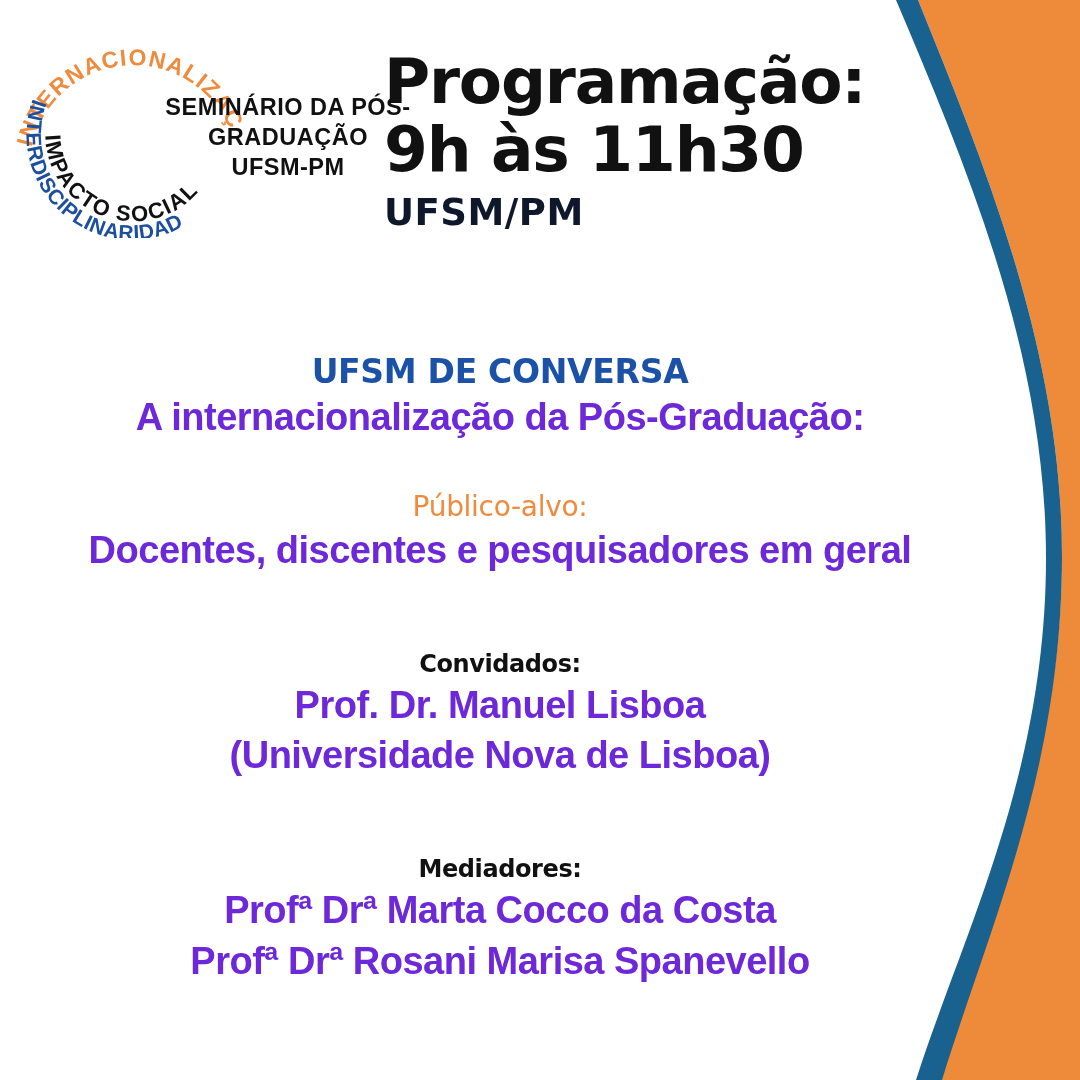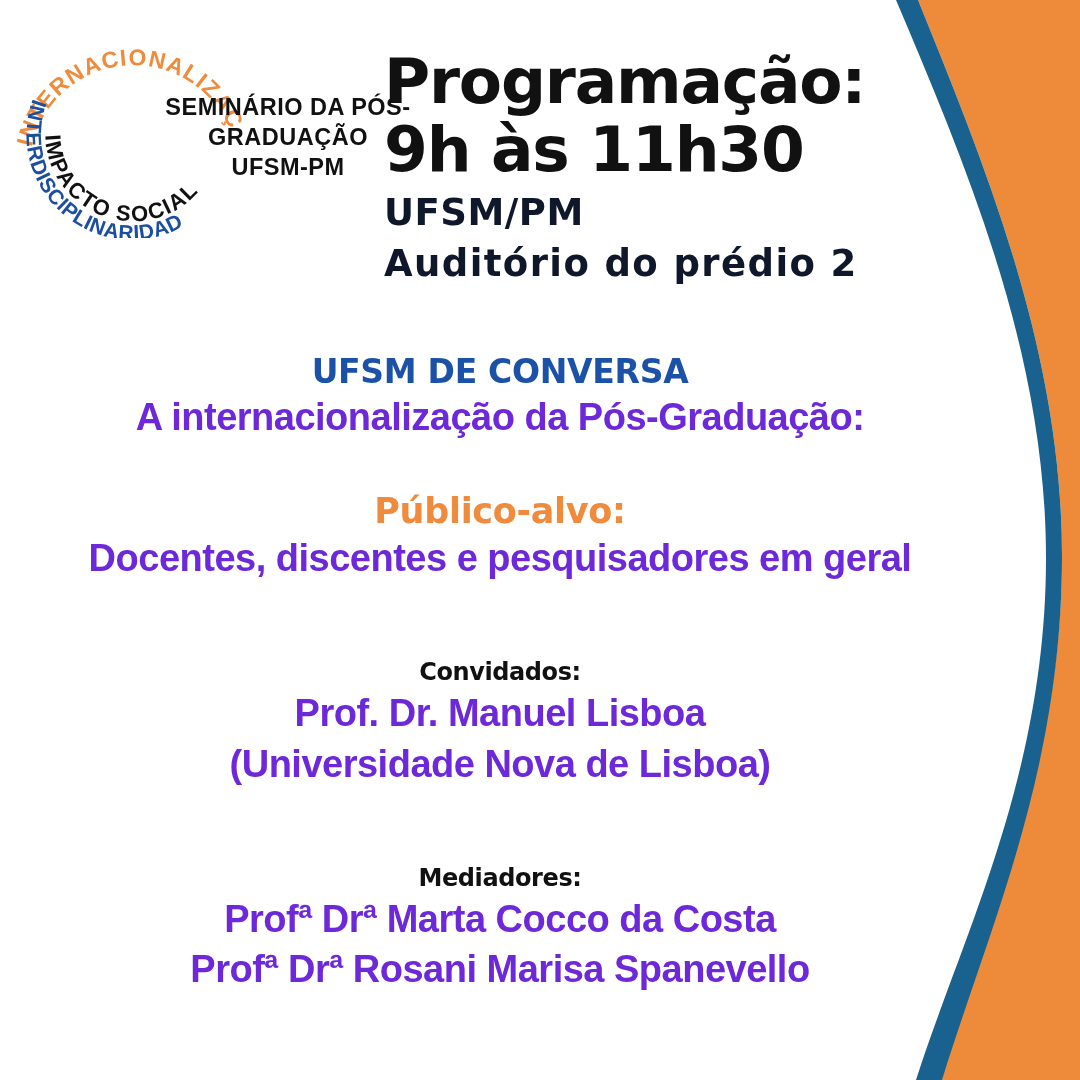--- a/index.html
+++ b/index.html
@@ -99,22 +99,22 @@
   .heading-blue {
     font-family: "DejaVu Sans", sans-serif;
     font-weight: bold;
     font-size: 33px;
     color: #1b52a8;
     letter-spacing: -0.3px;
     line-height: 1.22;
   }
   .heading-orange {
     font-family: "DejaVu Sans", sans-serif;
-    font-weight: bold;
-    font-size: 35px;
+    font-weight: normal;
+    font-size: 28px;
     color: #f08a3c;
     letter-spacing: -0.3px;
     line-height: 1.22;
   }
   .heading-dark {
     font-family: "DejaVu Sans", sans-serif;
     font-weight: bold;
     font-size: 24px;
     color: #111111;
     letter-spacing: -0.4px;
@@ -182,21 +182,20 @@
     <div id="logo-center">
       <div id="logo-line-1" class="logo-line">SEMINÁRIO DA PÓS-GRADUAÇÃO</div>
       <div id="logo-line-2" class="logo-line">UFSM-PM</div>
     </div>
   </div>
 
   <div id="header-block">
     <div class="header-big">Programação:</div>
     <div class="header-big">9h às 11h30</div>
     <div class="header-mid">UFSM/PM</div>
-    <div class="header-mid wide">Auditório do prédio 2</div>
   </div>
 
   <div id="body-block">
 
     <div class="section">
       <div class="heading-blue">UFSM DE CONVERSA</div>
       <div class="body-line">A internacionalização da Pós-Graduação:</div>
     </div>
 
     <div class="gap-md"></div>

